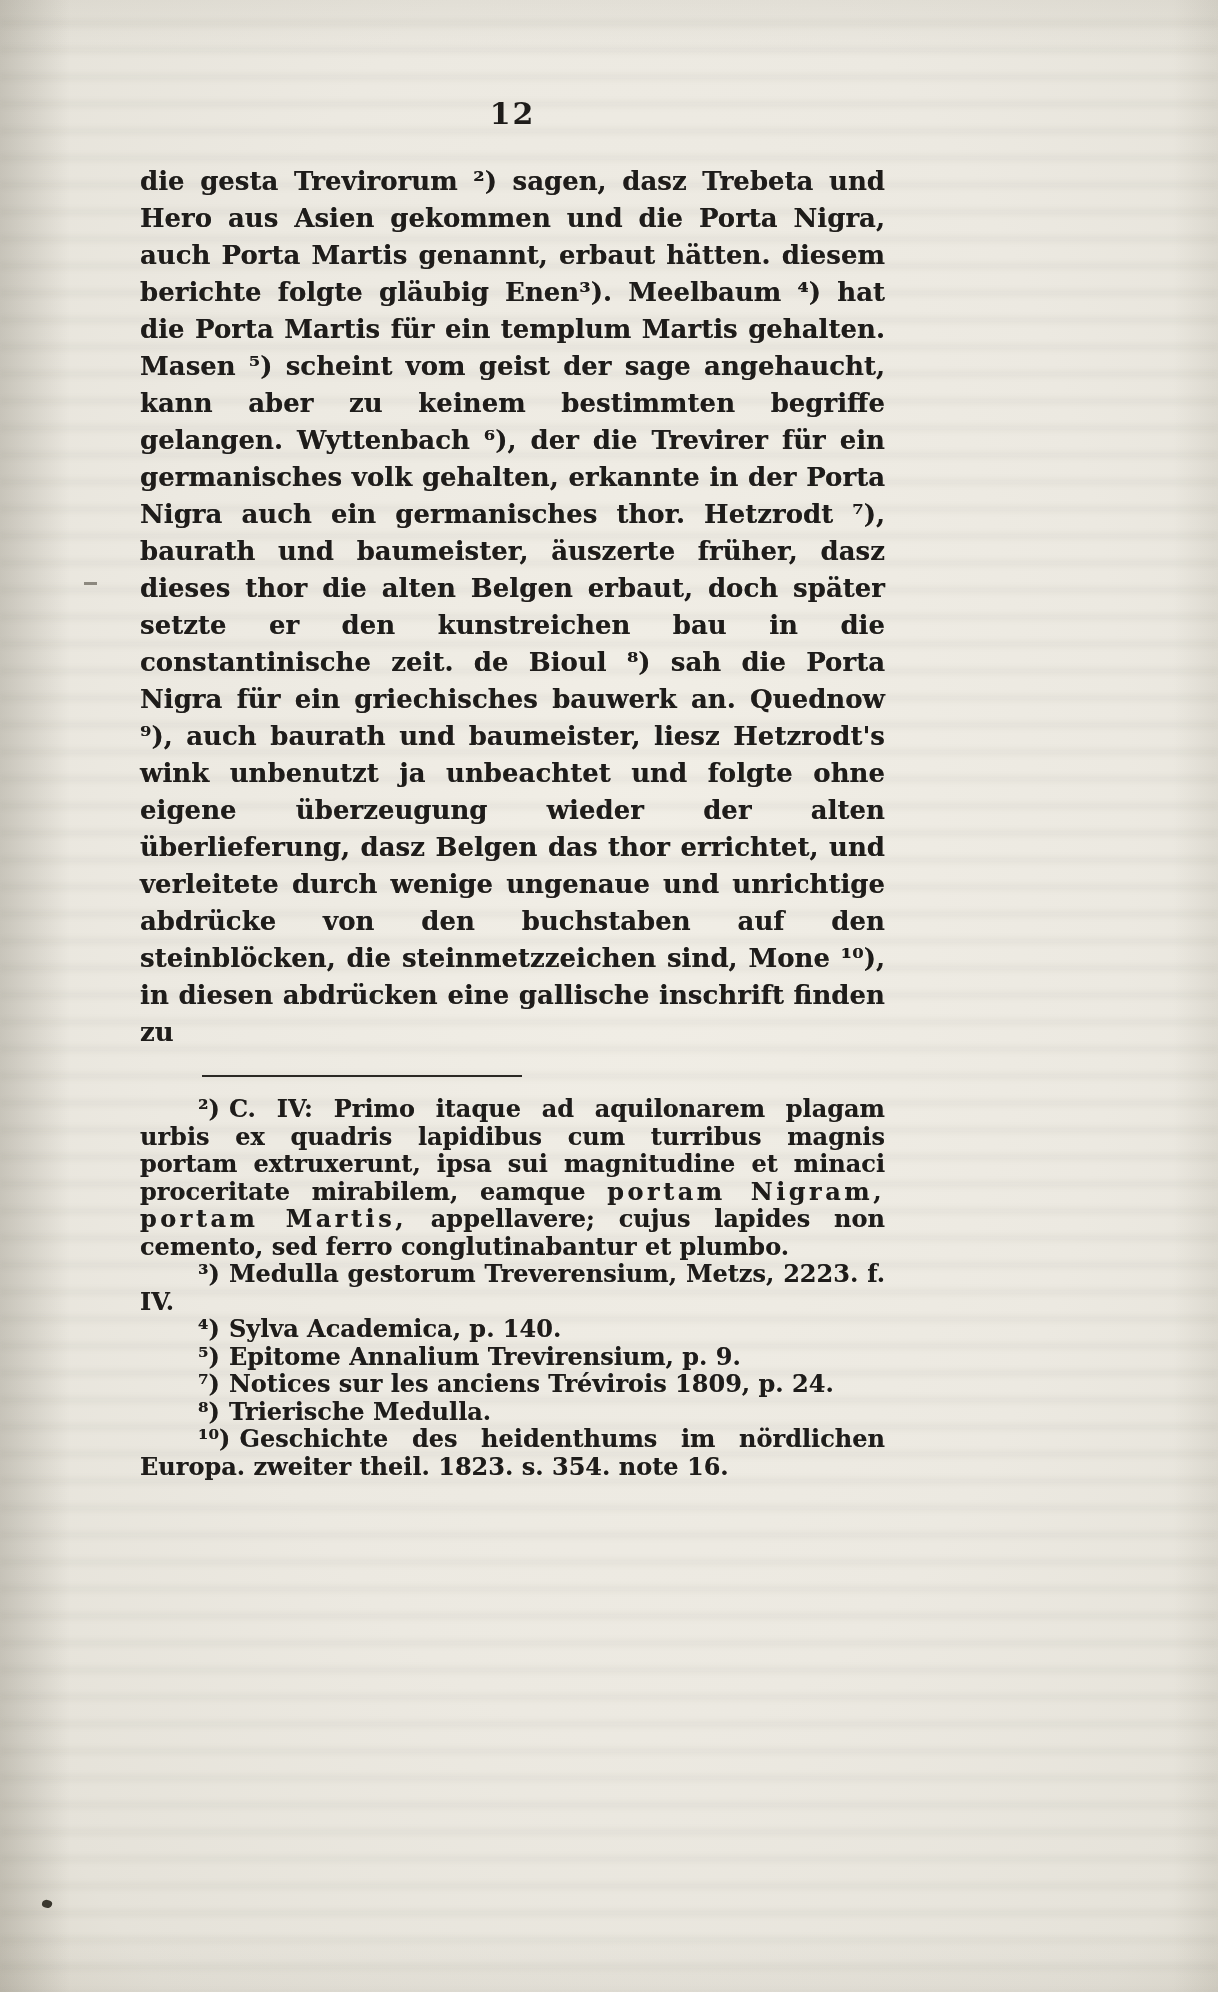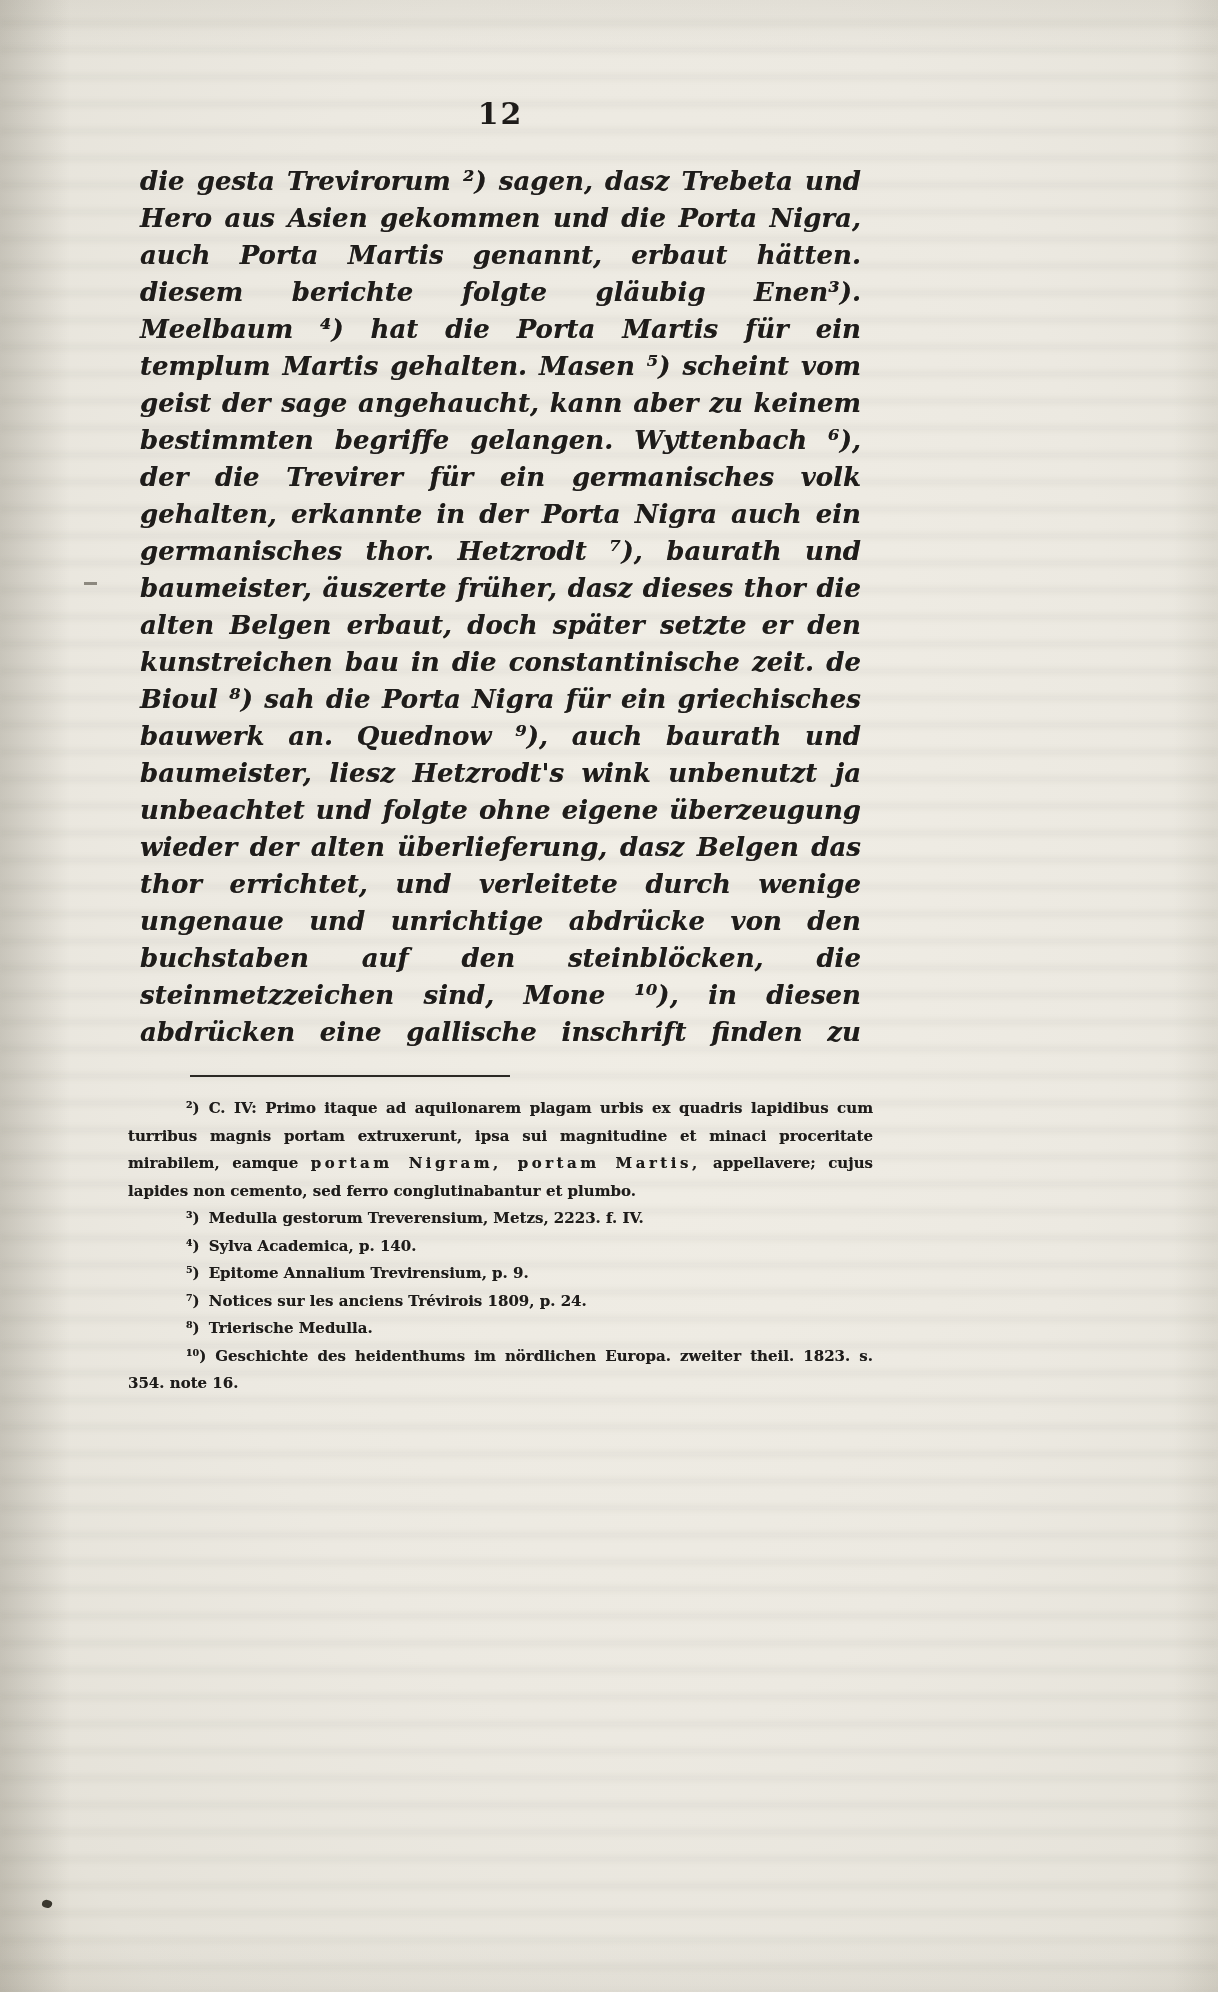--- a/index.html
+++ b/index.html
@@ -23,49 +23,48 @@
     background: repeating-linear-gradient(
       180deg,
       rgba(95,90,78,0.0) 0px, rgba(95,90,78,0.0) 19px,
       rgba(95,90,78,0.045) 19px, rgba(95,90,78,0.045) 27px
     );
     filter: blur(2px);
     pointer-events: none;
   }
   .content {
     position: absolute;
-    left: 128px;
+    left: 140px;
     top: 96px;
     width: 745px;
   }
   .page-number {
     text-align: center;
     font-size: 30px;
     font-weight: 700;
     letter-spacing: 2px;
     margin: 0 0 32px 0;
   }
   .body-text {
-    margin: 12px;
+    margin: 0;
     font-size: 26px;
     font-weight: 700;
     line-height: 37px;
     text-align: justify;
     text-align-last: justify;
     text-shadow: 0 0 0.5px rgba(30,28,26,0.55);
-    font-style: italic;
   }
   .footnote-rule {
     width: 320px;
     height: 2px;
     background: #2a2823;
     margin: 24px 0 18px 62px;
   }
   .footnotes {
-    font-size: 15px;
+    font-size: 24px;
     font-weight: 700;
     line-height: 27.5px;
     text-shadow: 0 0 0.4px rgba(30,28,26,0.5);
   }
   .footnote {
     margin: 0;
     text-align: justify;
     text-indent: 58px;
   }
   .fn-marker { margin-right: 9px; }

